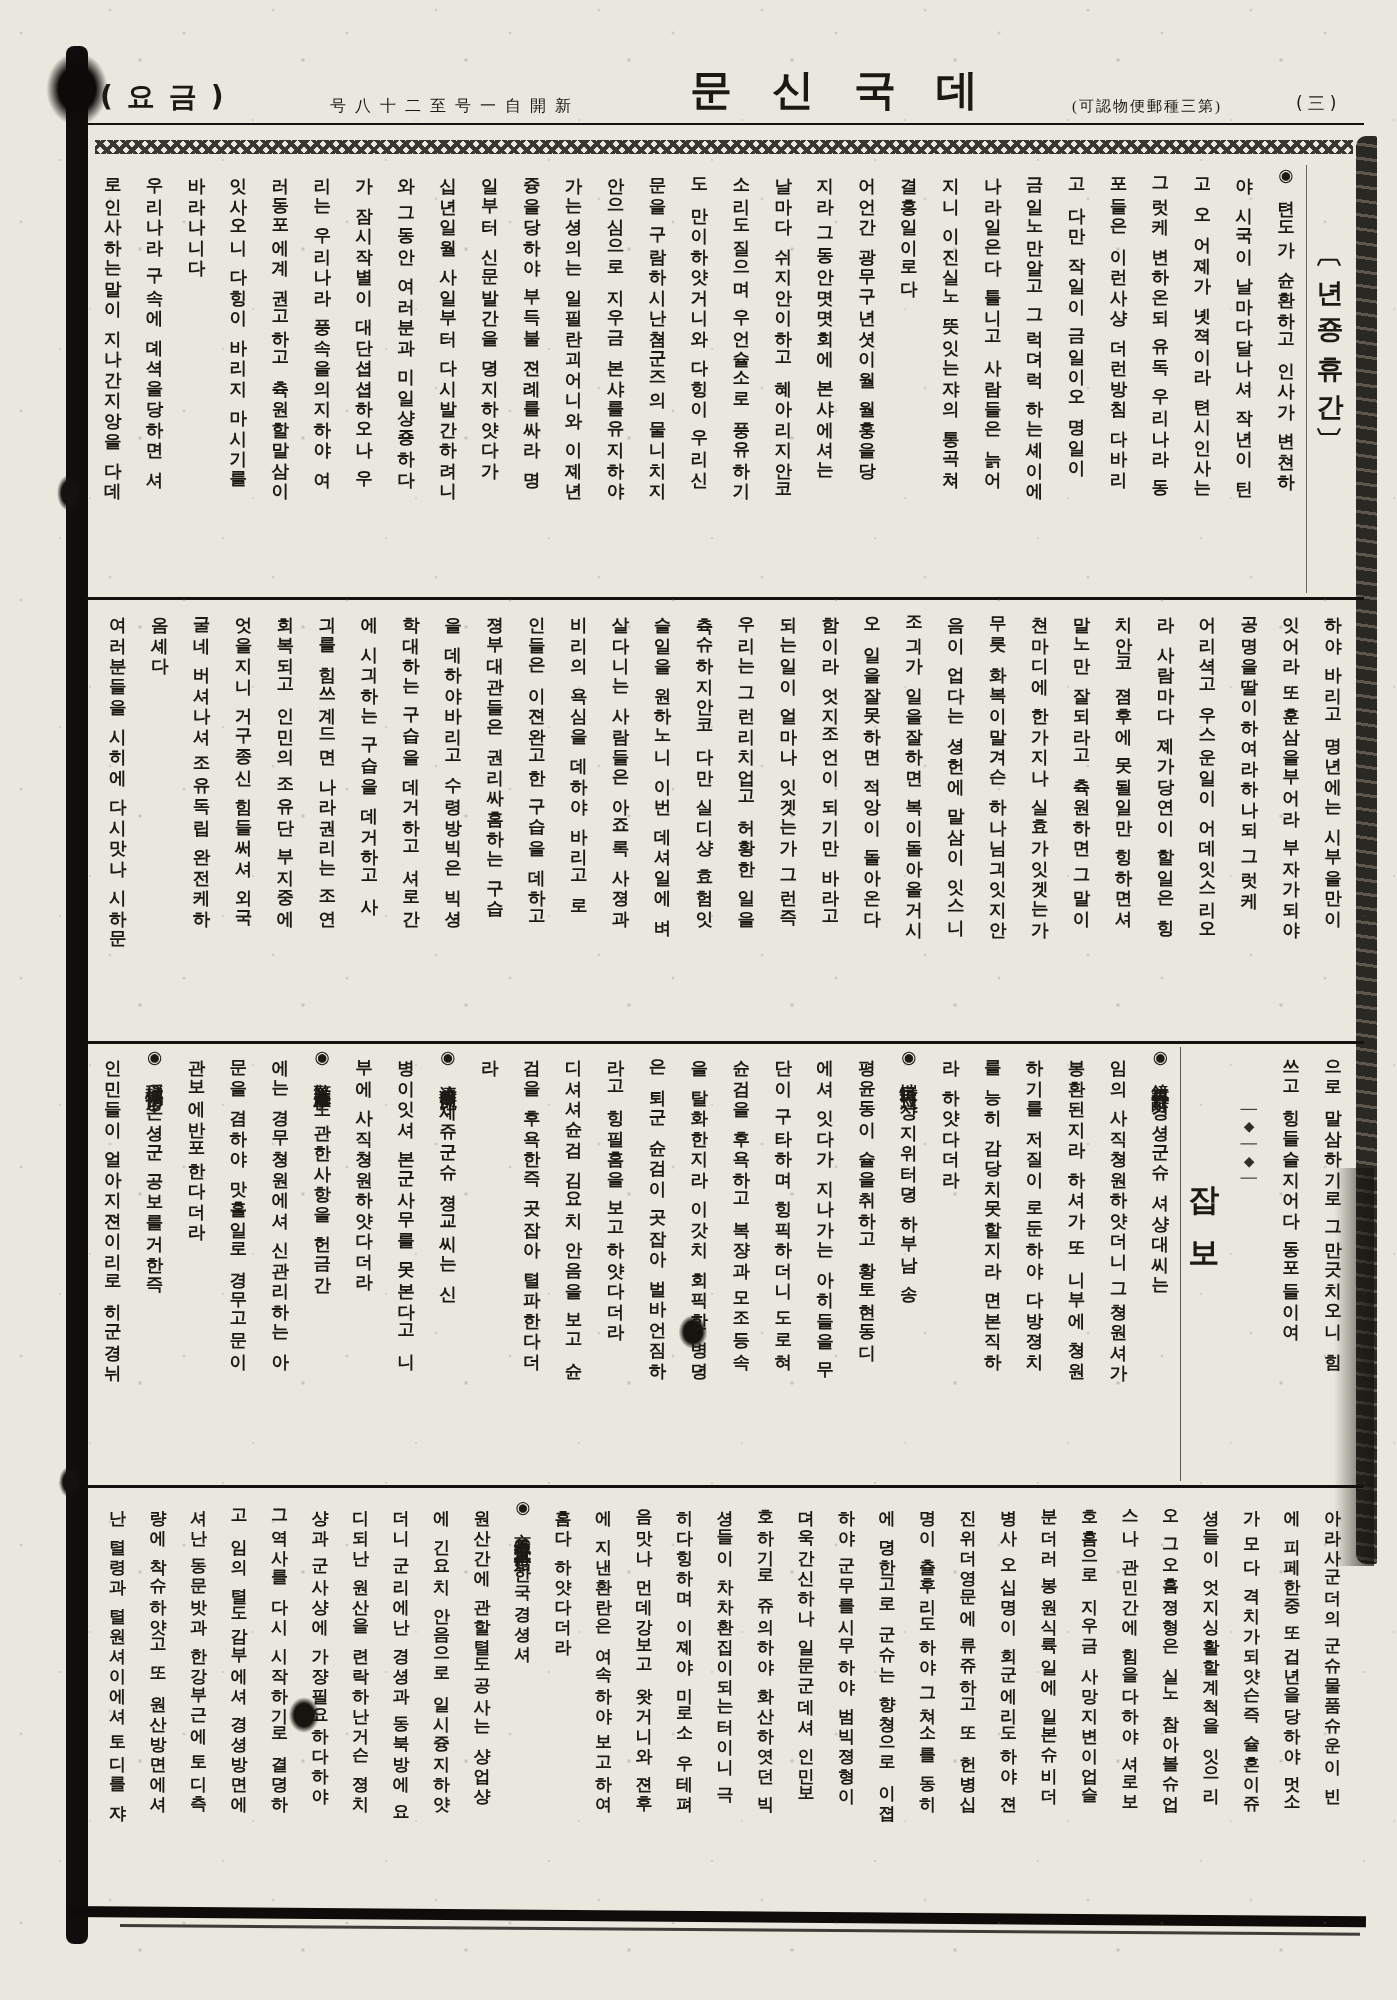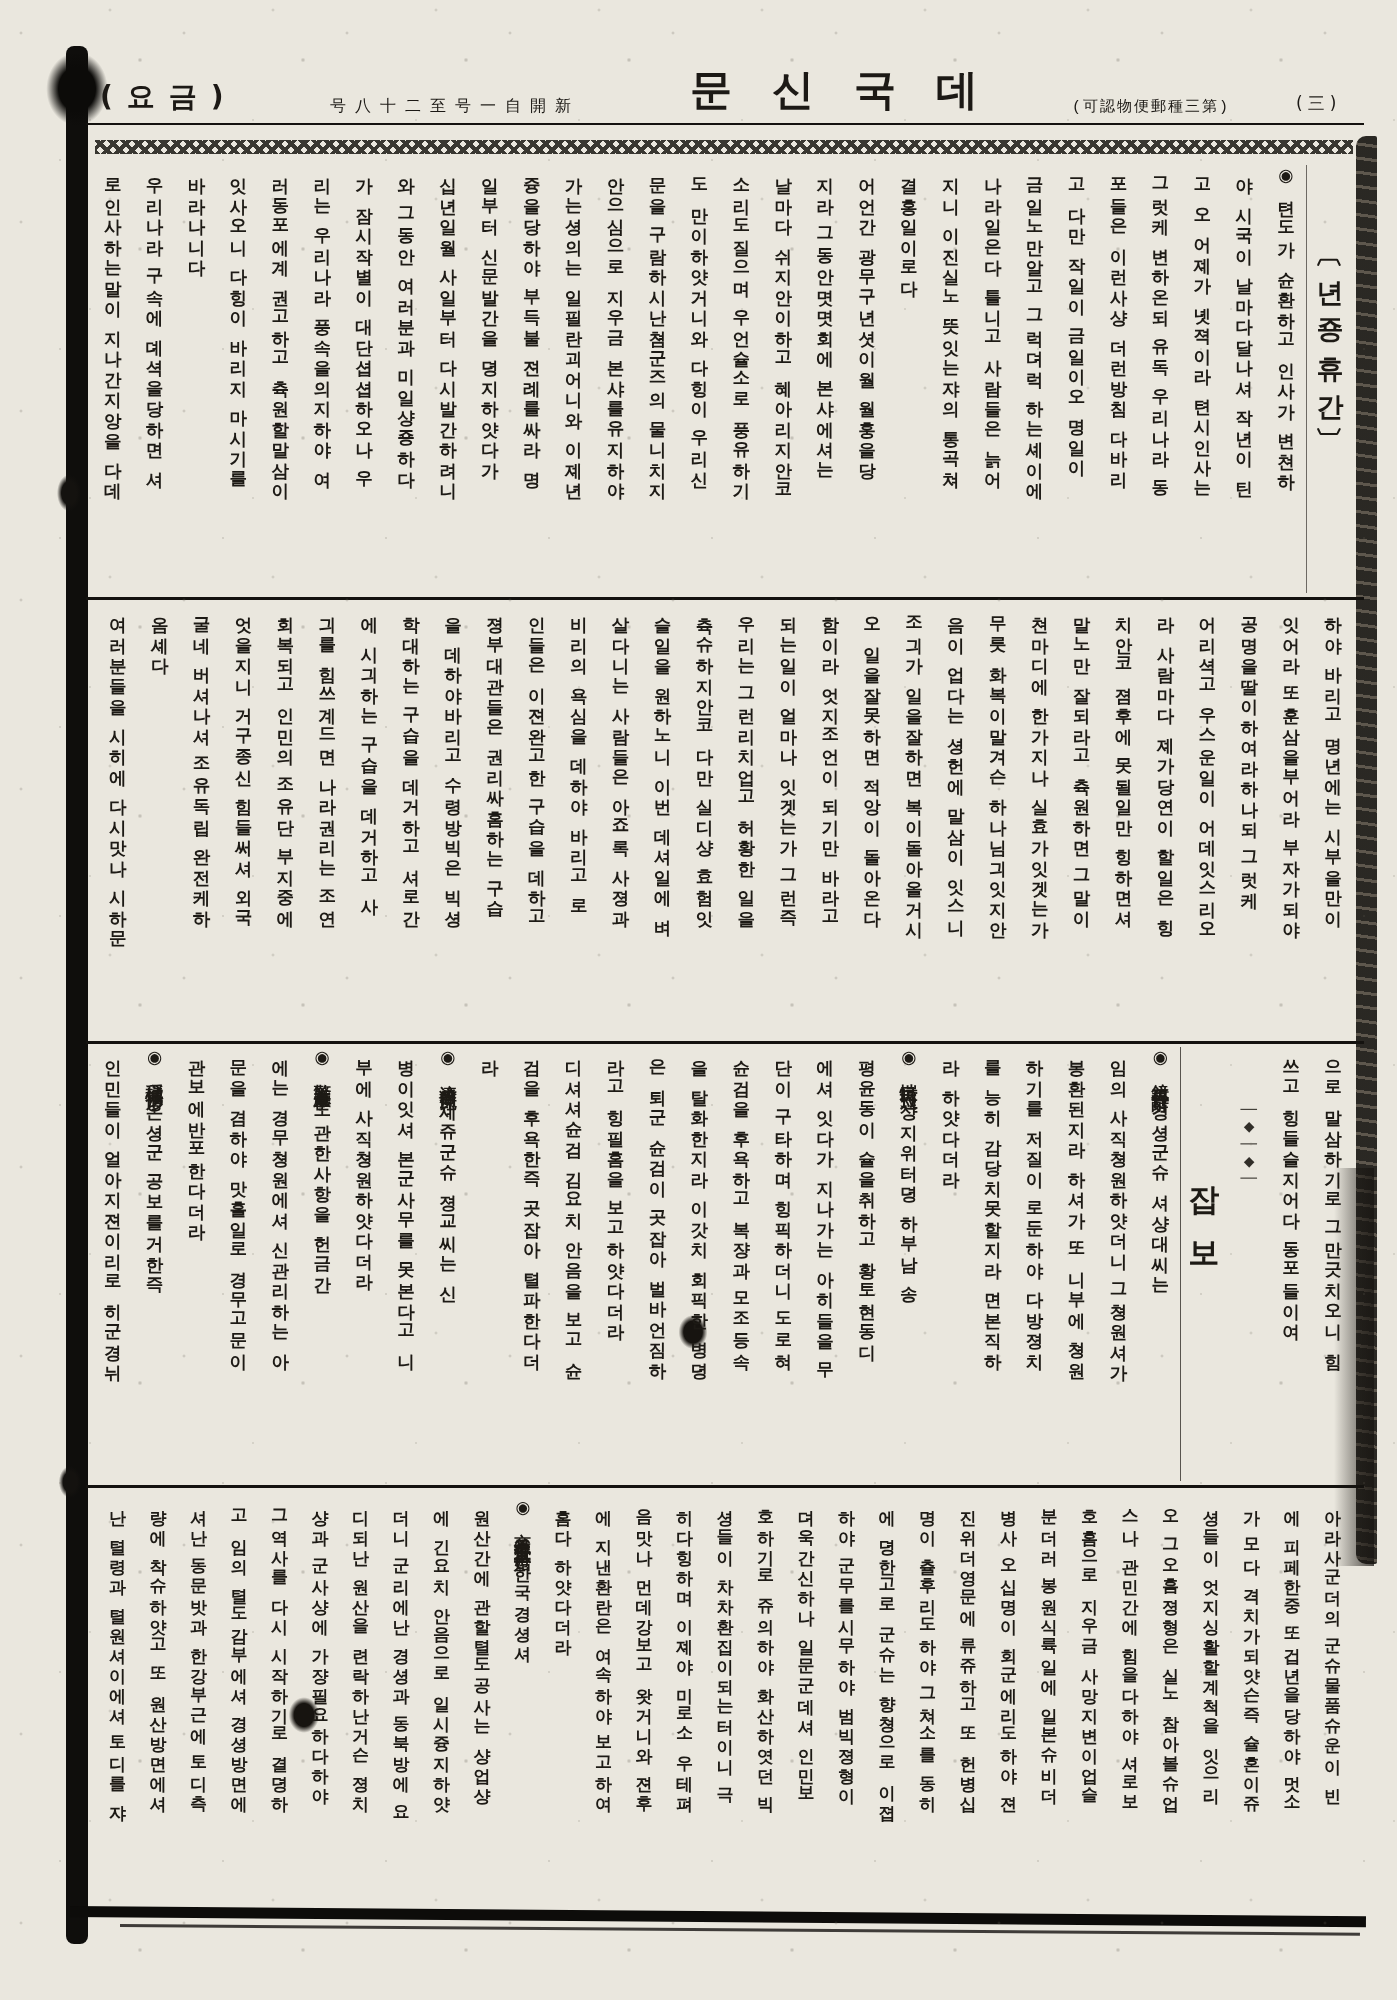--- a/index.html
+++ b/index.html
@@ -45,21 +45,21 @@
       repeating-linear-gradient(-45deg,#1b1914 0 4px,transparent 4px 9px);}
   .rule-bottom{position:absolute;left:70px;top:1906px;width:1296px;height:11px;background:#0d0c0a;
     transform:rotate(.45deg);transform-origin:left center;}
   .rule-bottom2{position:absolute;left:120px;top:1924px;width:1240px;height:3px;background:#14120f;
     transform:rotate(.4deg);transform-origin:left center;opacity:.8;}
   
   .hd{position:absolute;white-space:nowrap;}
   .hd-weekday{left:100px;top:78px;font-size:28px;font-weight:bold;letter-spacing:14px;}
   .hd-issue{left:330px;top:96px;font-size:16px;letter-spacing:9px;font-family:"DejaVu Serif","Liberation Serif",serif;}
   .hd-title{left:690px;top:62px;font-size:42px;font-weight:bold;letter-spacing:40px;}
-  .hd-permit{left:1072px;top:97px;font-size:15px;letter-spacing:2px;font-family:Liberation Mono, monospace;}
+  .hd-permit{left:1072px;top:97px;font-size:15px;letter-spacing:2px;font-family:Liberation Serif, serif;}
   .hd-pageno{left:1296px;top:92px;font-size:17px;letter-spacing:5px;}
   
   .band{
     position:absolute;left:96px;width:1257px;overflow:hidden;
     writing-mode:vertical-rl;text-orientation:mixed;
     font-weight:600;
   }
   .b1{top:165px;height:428px;}
   .b2{top:604px;height:433px;}
   .b3{top:1047px;height:434px;}

